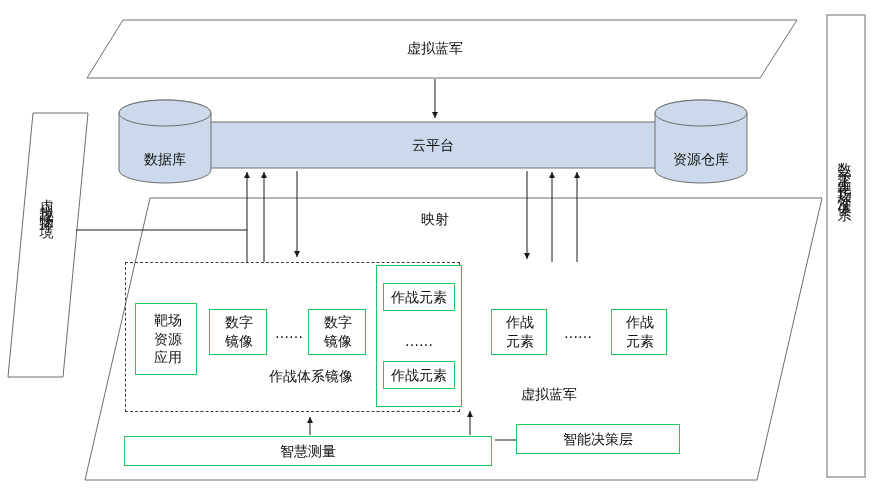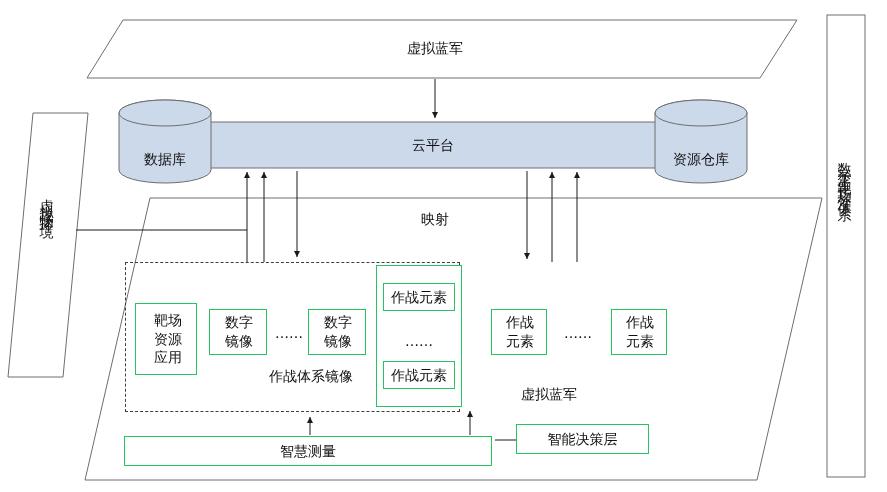--- a/index.html
+++ b/index.html
@@ -83,15 +83,15 @@
   <div class="bx" style="left:383px; top:283px; width:72px; height:28px;">作战元素</div>
   <div class="lbl" style="left:402px; top:331px; width:34px;">……</div>
   <div class="bx" style="left:383px; top:361px; width:72px; height:28px;">作战元素</div>
 
   <div class="bx" style="left:491px; top:309px; width:56px; height:46px; padding:0 12px;">作战元素</div>
   <div class="lbl" style="left:561px; top:323px; width:34px;">……</div>
   <div class="bx" style="left:611px; top:309px; width:56px; height:46px; padding:0 12px;">作战元素</div>
   <div class="lbl" style="left:494px; top:384px; width:110px;">虚拟蓝军</div>
 
   <div class="bx" style="left:124px; top:436px; width:368px; height:30px;">智慧测量</div>
-  <div class="bx" style="left:516px; top:424px; width:133px; height:30px;">智能决策层</div>
+  <div class="bx" style="left:516px; top:424px; width:164px; height:30px;">智能决策层</div>
 
 </div>
 
 </body></html>

